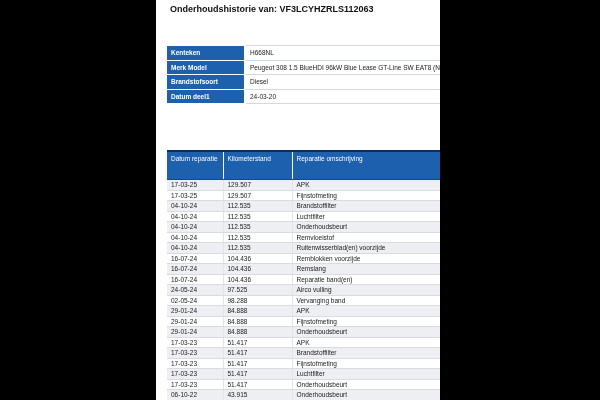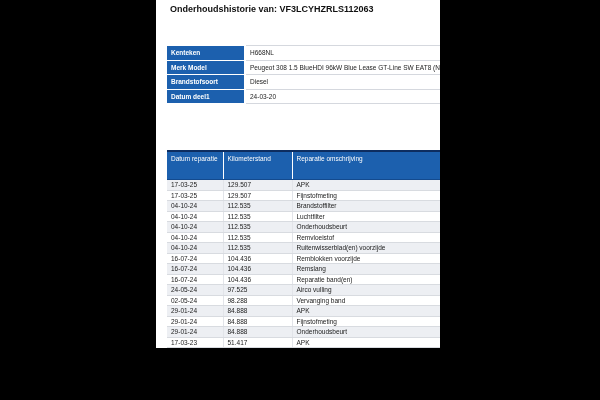--- a/index.html
+++ b/index.html
@@ -7,21 +7,21 @@
     width: 600px; height: 400px;
     background: #000;
     position: relative;
     overflow: hidden;
     font-family: "Liberation Sans", "DejaVu Sans", sans-serif;
     -webkit-font-smoothing: antialiased;
   }
   .content {
     position: absolute;
     left: 156px; top: 0;
-    width: 284px; height: 348px;
+    width: 284px; height: 400px;
     background: #ffffff;
     overflow: hidden;
   }
   .page-title {
     position: absolute;
     left: 14px; top: 4px;
     font-size: 9px;
     font-weight: bold;
     color: #111;
     white-space: nowrap;

